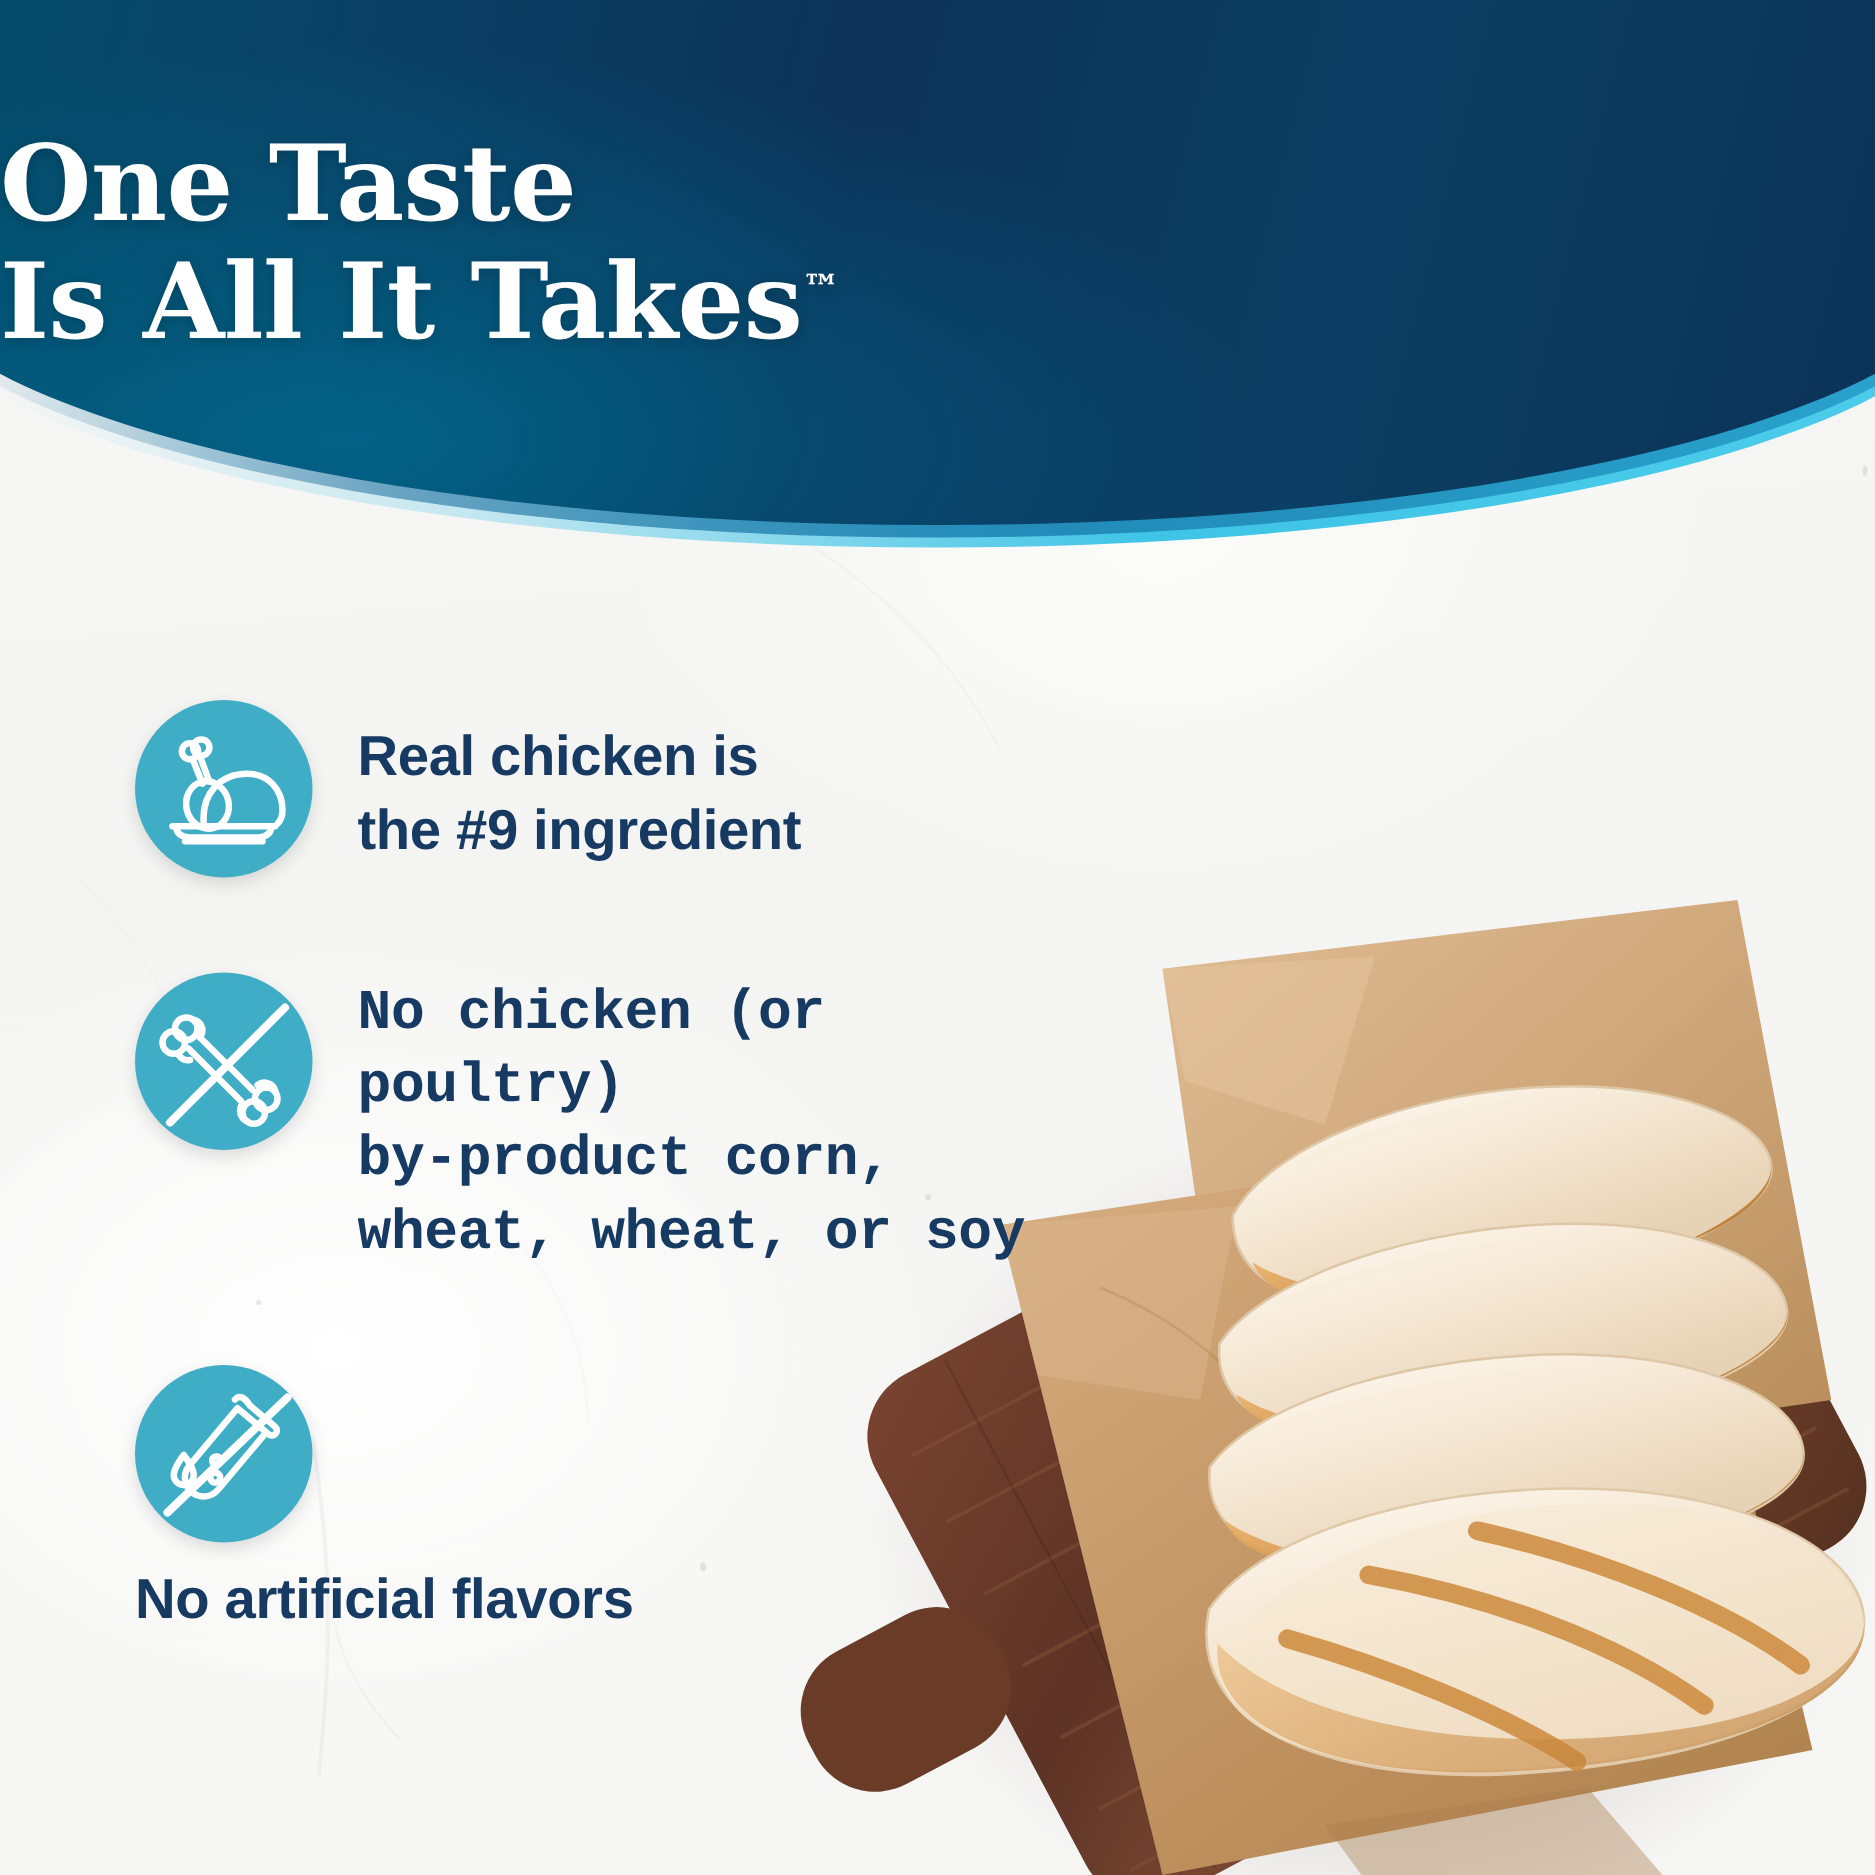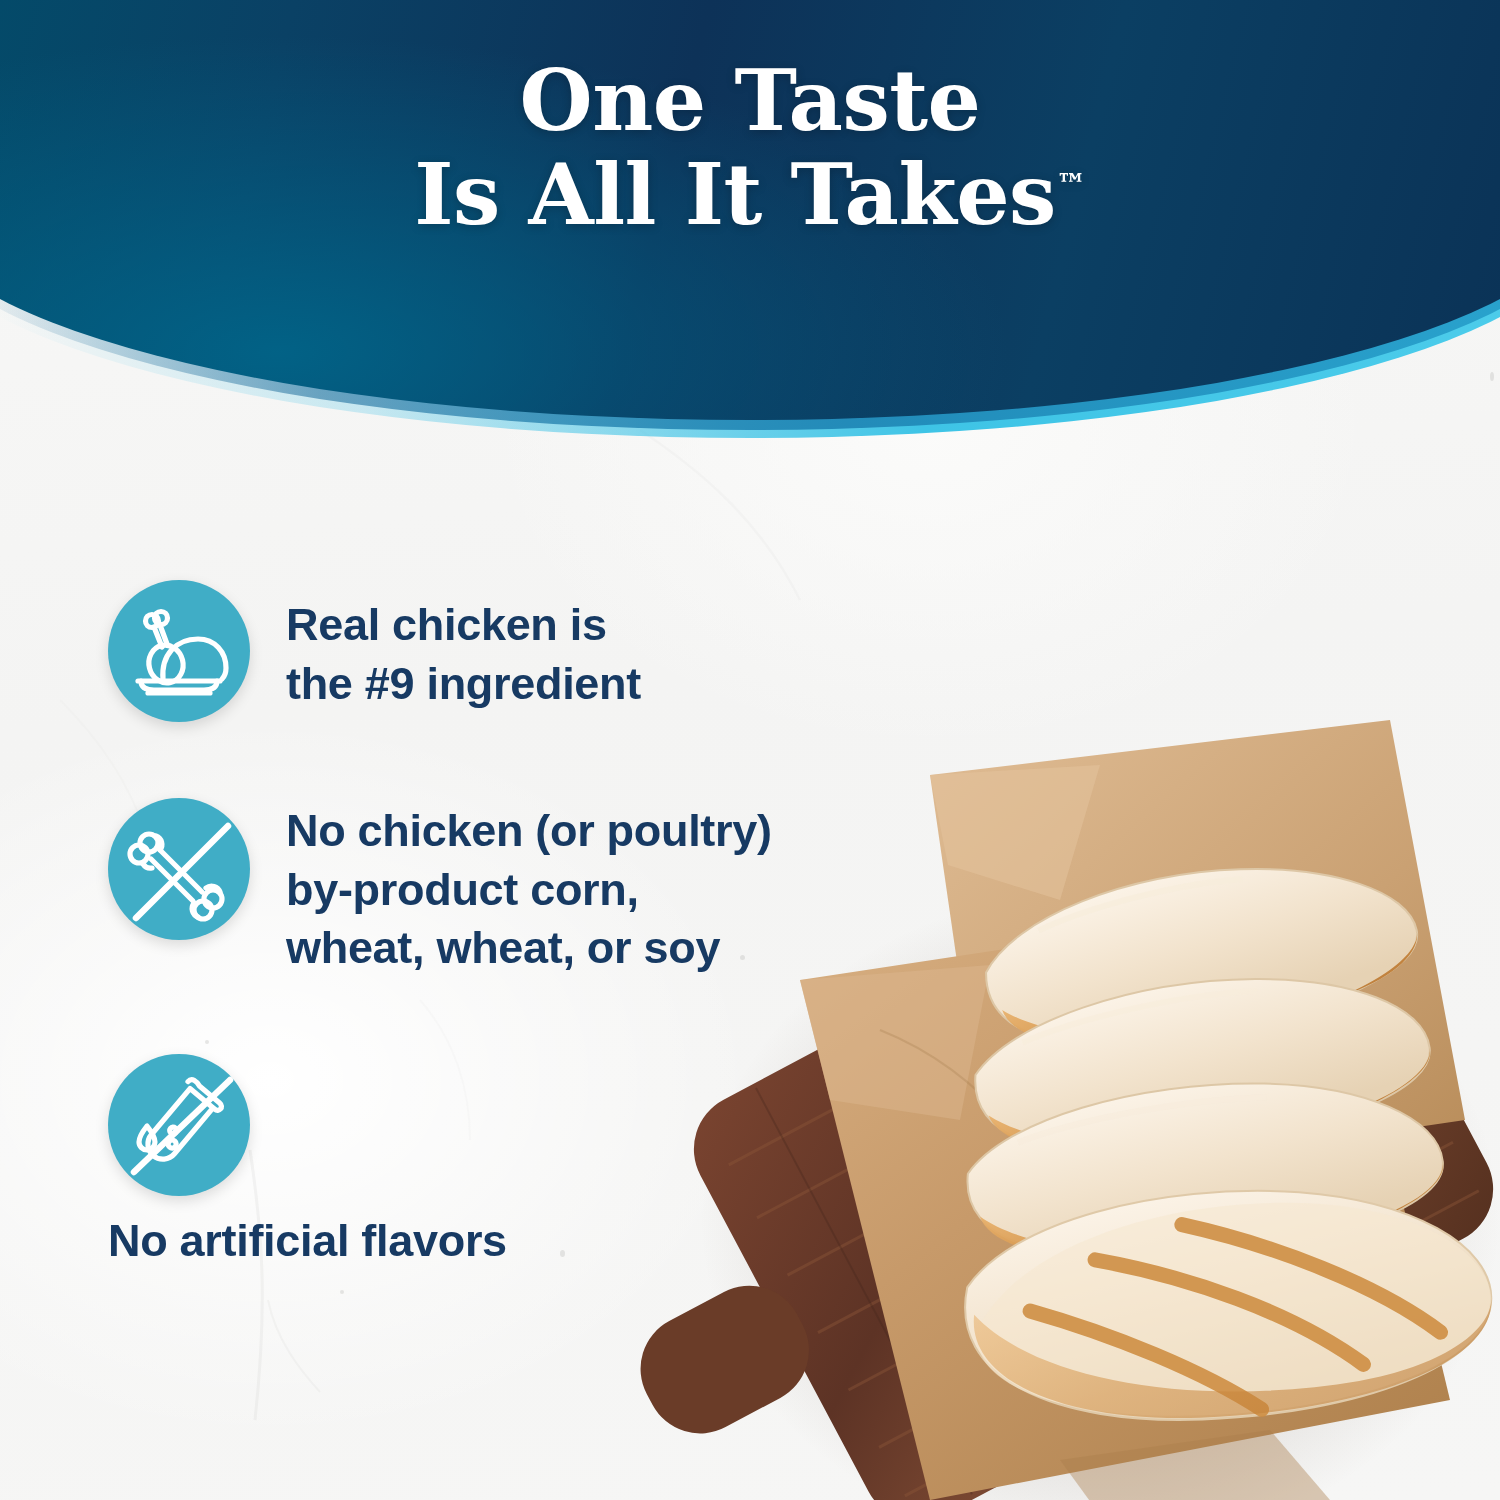--- a/index.html
+++ b/index.html
@@ -76,22 +76,21 @@
     border-radius: 0 0 50% 50% / 0 0 220px 220px;
     background: linear-gradient(96deg, rgba(16,76,120,0) 6%, rgba(22,104,152,.55) 28%, rgba(31,134,181,.92) 58%, rgba(40,163,206,.95) 100%);
     z-index: 1;
   }
 
   .headline {
     position: absolute;
     top: 0;
     left: 0;
     width: 1500px;
-    padding-top: 54px;
-    text-align: center;
+    padding-top: 100px;
     color: #ffffff;
     font-family: "DejaVu Serif", "Liberation Serif", serif;
     font-weight: 700;
     font-size: 84px;
     line-height: 1.12;
     letter-spacing: -0.5px;
     text-shadow: 0 2px 10px rgba(0,0,0,.22);
     z-index: 5;
   }
   .headline .line2 {
@@ -102,21 +101,21 @@
     font-size: 30px;
     vertical-align: super;
     line-height: 1;
     letter-spacing: 0;
   }
 
   
   .benefits {
     position: absolute;
     left: 108px;
-    top: 580px;
+    top: 560px;
     width: 790px;
     z-index: 6;
   }
   .benefit {
     display: flex;
     align-items: flex-start;
     margin-bottom: 76px;
   }
   .benefit:last-child { margin-bottom: 0; flex-direction: column; }
 
@@ -137,21 +136,21 @@
     height: 142px;
   }
   .benefit-text {
     color: #173A63;
     font-size: 45px;
     line-height: 1.30;
     font-weight: 600;
     letter-spacing: -0.3px;
     padding-top: 16px;
   }
-  .b2 .benefit-text { padding-top: 4px; }
+  .b2 .benefit-text { padding-top: 4px; font-family: Liberation Mono, monospace; }
   .b3 .benefit-text { padding-top: 16px; }
 
   
   .photo {
     position: absolute;
     right: -30px;
     bottom: -40px;
     width: 900px;
     height: 940px;
     z-index: 4;

